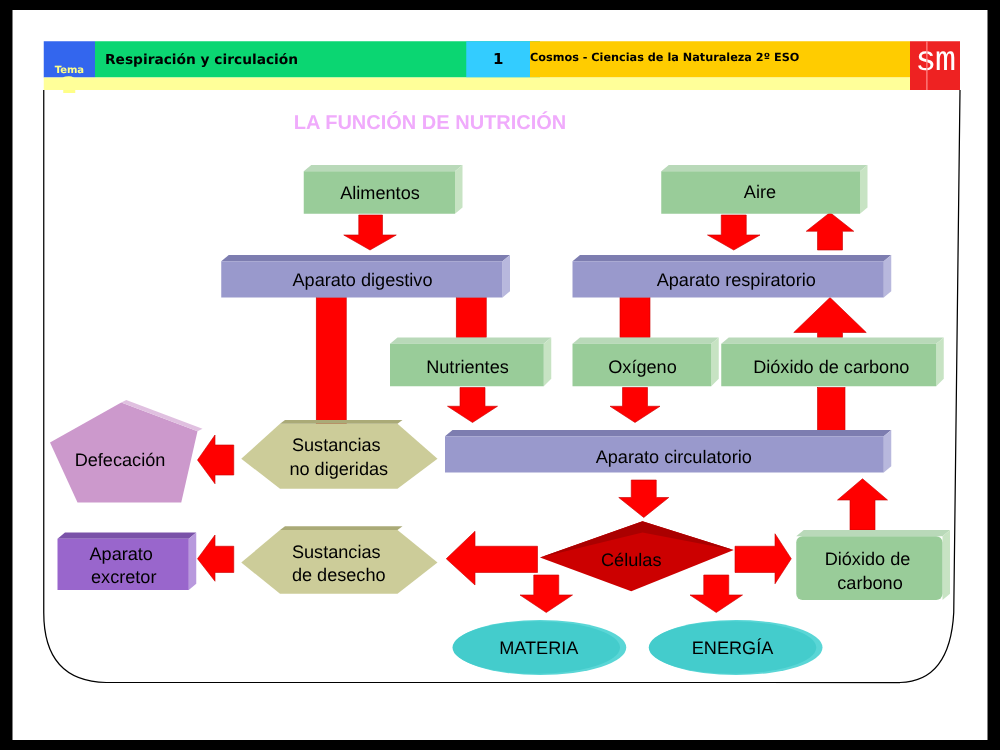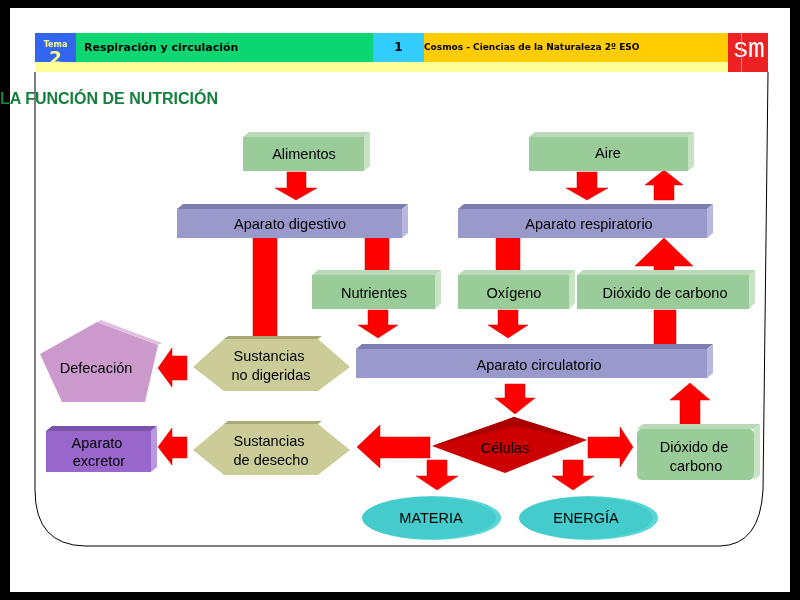--- a/index.html
+++ b/index.html
@@ -1,29 +1,29 @@
 <!DOCTYPE html>
 <html><head>
 <meta charset="utf-8">
 <style>
   html, body { margin: 0; padding: 0; }
   body { width: 800px; height: 600px; background: #000; position: relative; overflow: hidden; font-family: "Liberation Sans", sans-serif; }
   .page { position: absolute; left: 10px; top: 8px; width: 780px; height: 584px; background: #fff; }
   .hdr { position: absolute; top: 33px; height: 29px; }
   .hdr-tema { left: 35px; width: 41px; background: #3366ee; color: #ffff88; text-align: center; font-family: "DejaVu Sans", sans-serif; font-weight: bold; }
-  .hdr-tema .tlbl { display: block; font-size: 8px; line-height: 9px; margin-top: 7px; }
+  .hdr-tema .tlbl { display: block; font-size: 8px; line-height: 9px; margin-top: 18px; }
   .hdr-tema .tnum { display: block; font-size: 18px; line-height: 18px; }
   .hdr-title { left: 76px; width: 356px; background: #0bd672; font-family: "DejaVu Sans", sans-serif; font-weight: bold; font-size: 11px; line-height: 29px; padding-left: 8px; box-sizing: border-box; color: #000; }
   .hdr-page { left: 373px; width: 51px; background: #33ccff; font-family: "DejaVu Sans", sans-serif; font-weight: bold; font-size: 12px; line-height: 29px; text-align: center; color: #000; }
   .hdr-course { left: 424px; width: 304px; background: #ffcc00; font-family: "DejaVu Sans", sans-serif; font-weight: bold; font-size: 9px; line-height: 29px; padding-left: 0; box-sizing: border-box; color: #000; }
   .hdr-sub { position: absolute; left: 35px; top: 62px; width: 693px; height: 10px; background: #ffff99; }
   .logo { position: absolute; left: 728px; top: 33px; width: 40px; height: 39px; background: #ee2222; color: #fff; font-family: Liberation Mono, monospace; font-size: 28px; line-height: 34px; text-align: center; letter-spacing: -1px; }
   .logo-line { position: absolute; left: 741px; top: 33px; width: 1px; height: 39px; background: #ff8888; }
   svg.diagram { position: absolute; left: 0; top: 0; }
-  .title { position: absolute; left: 0; width: 688px; top: 90px; font-weight: bold; font-size: 16px; color: #15803d; }
+  .title { position: absolute; left: 0; width: 688px; top: 90px; text-align: center; font-weight: bold; font-size: 16px; color: #f0abfc; }
   .nlabel { font-family: "Liberation Sans", sans-serif; font-size: 14.5px; fill: #000; text-anchor: middle; }
 </style>
 </head>
 <body>
 
 <div class="page"></div>
 
 <div class="hdr hdr-tema">
   <span class="tlbl">Tema</span>
   <span class="tnum">2</span>

